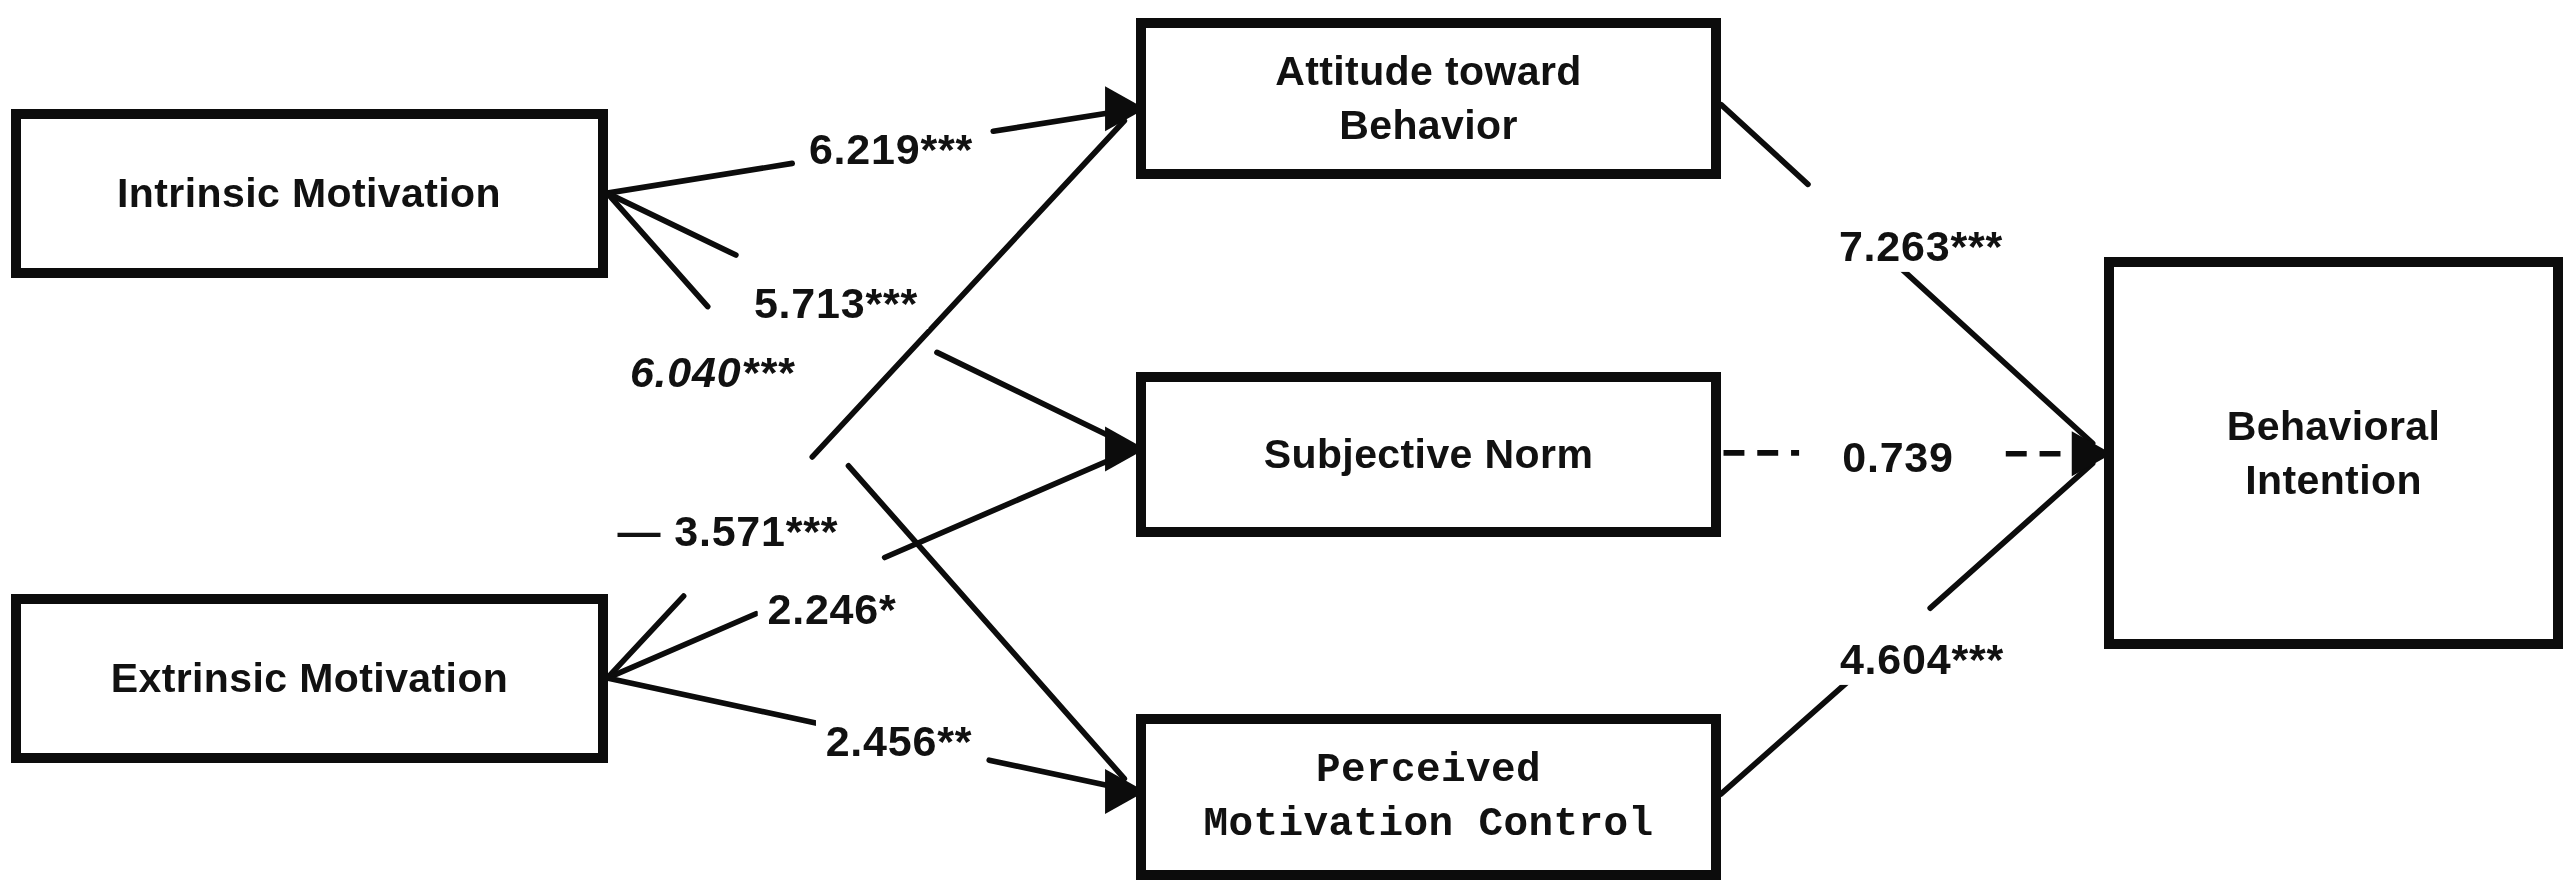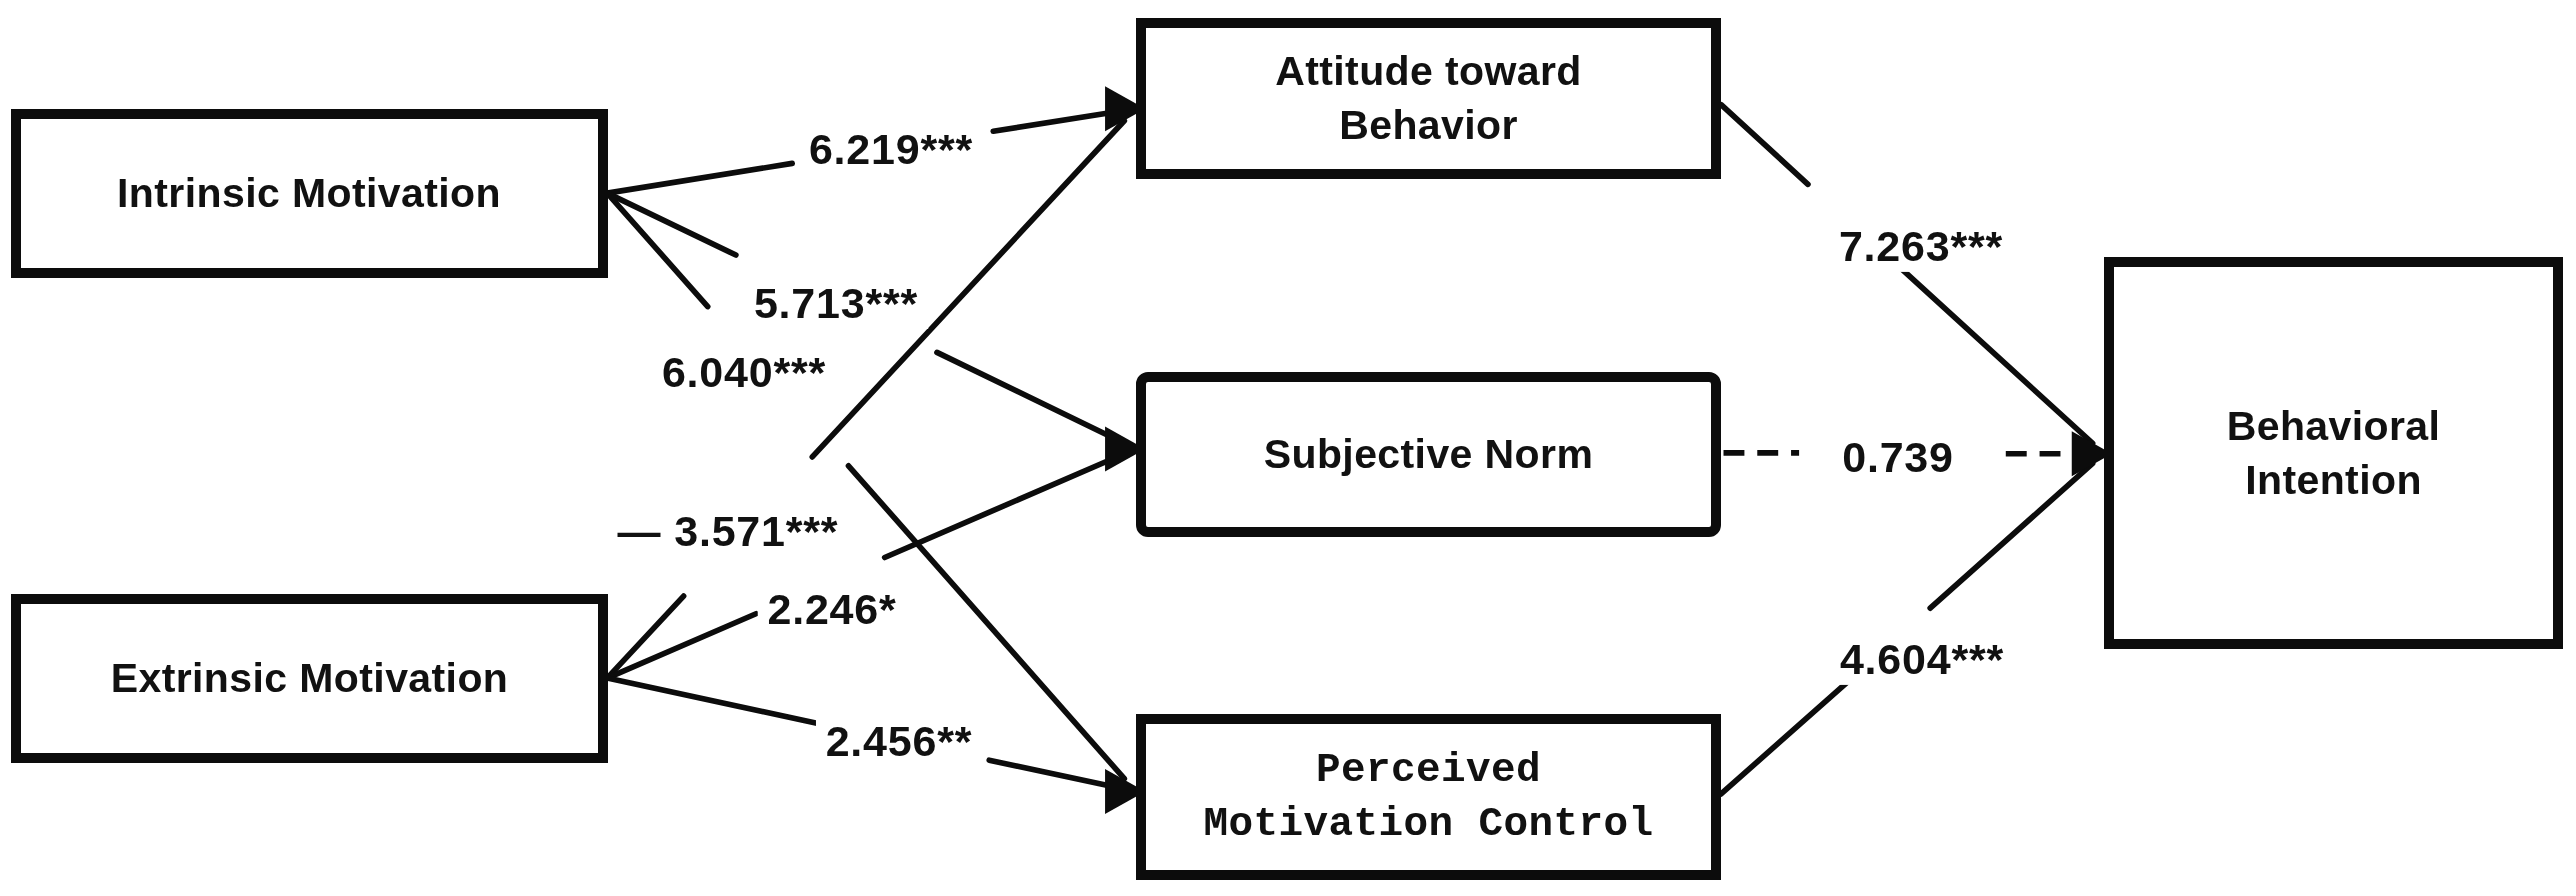--- a/index.html
+++ b/index.html
@@ -127,37 +127,37 @@
 
   <div class="node" style="left:11px; top:594px; width:597px; height:169px;">
     <span>Extrinsic Motivation</span>
   </div>
 
   <div class="node" style="left:1136px; top:17.7px; width:585px; height:161px;">
     <span>Attitude toward</span>
     <span>Behavior</span>
   </div>
 
-  <div class="node" style="left:1136px; top:372px; width:585px; height:165px;border-radius:12px;">
+  <div class="node" style="left:1136px; top:372px; width:585px; height:165px;">
     <span>Subjective Norm</span>
   </div>
 
   <div class="node" style="left:1136px; top:714px; width:585px; height:166px;font-family:Liberation Mono, monospace;">
     <span>Perceived</span>
     <span>Motivation Control</span>
   </div>
 
   <div class="node" style="left:2104px; top:257px; width:459px; height:392px;">
     <span>Behavioral</span>
     <span>Intention</span>
   </div>
 
   <div class="edge-label" style="left:891px; top:149px;">6.219***</div>
   <div class="edge-label" style="left:836px; top:303px;">5.713***</div>
-  <div class="edge-label" style="left:744px; top:372px;">6.040***</div>
+  <div class="edge-label" style="left:712px; top:372px;font-style:italic;">6.040***</div>
   <div class="edge-label" style="left:728px; top:531px;">— 3.571***</div>
   <div class="edge-label" style="left:832px; top:609px;">2.246*</div>
   <div class="edge-label" style="left:899px; top:741px;">2.456**</div>
   <div class="edge-label" style="left:1921px; top:246px;">7.263***</div>
   <div class="edge-label" style="left:1898px; top:457px;">0.739</div>
   <div class="edge-label" style="left:1922px; top:659px;">4.604***</div>
 
 </div>
 
 

